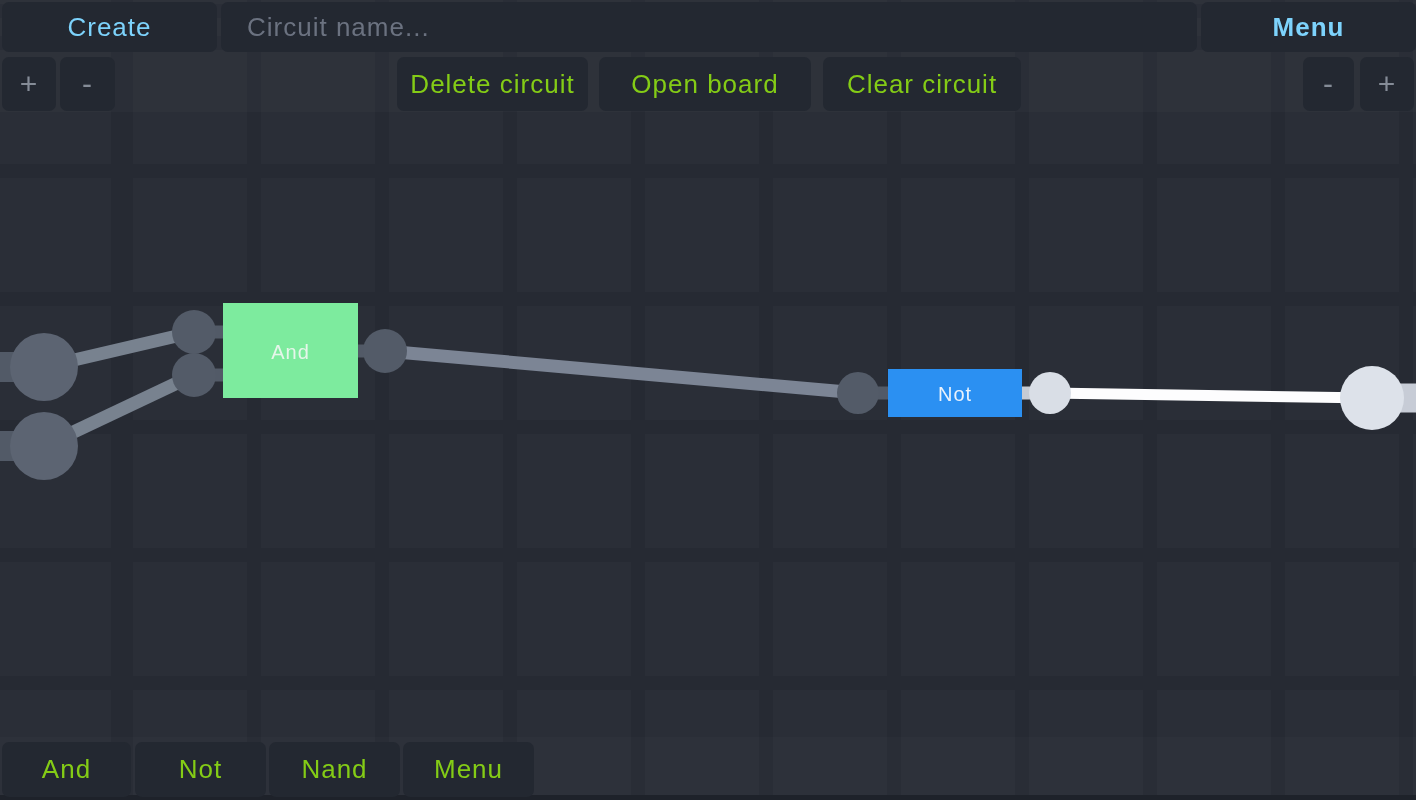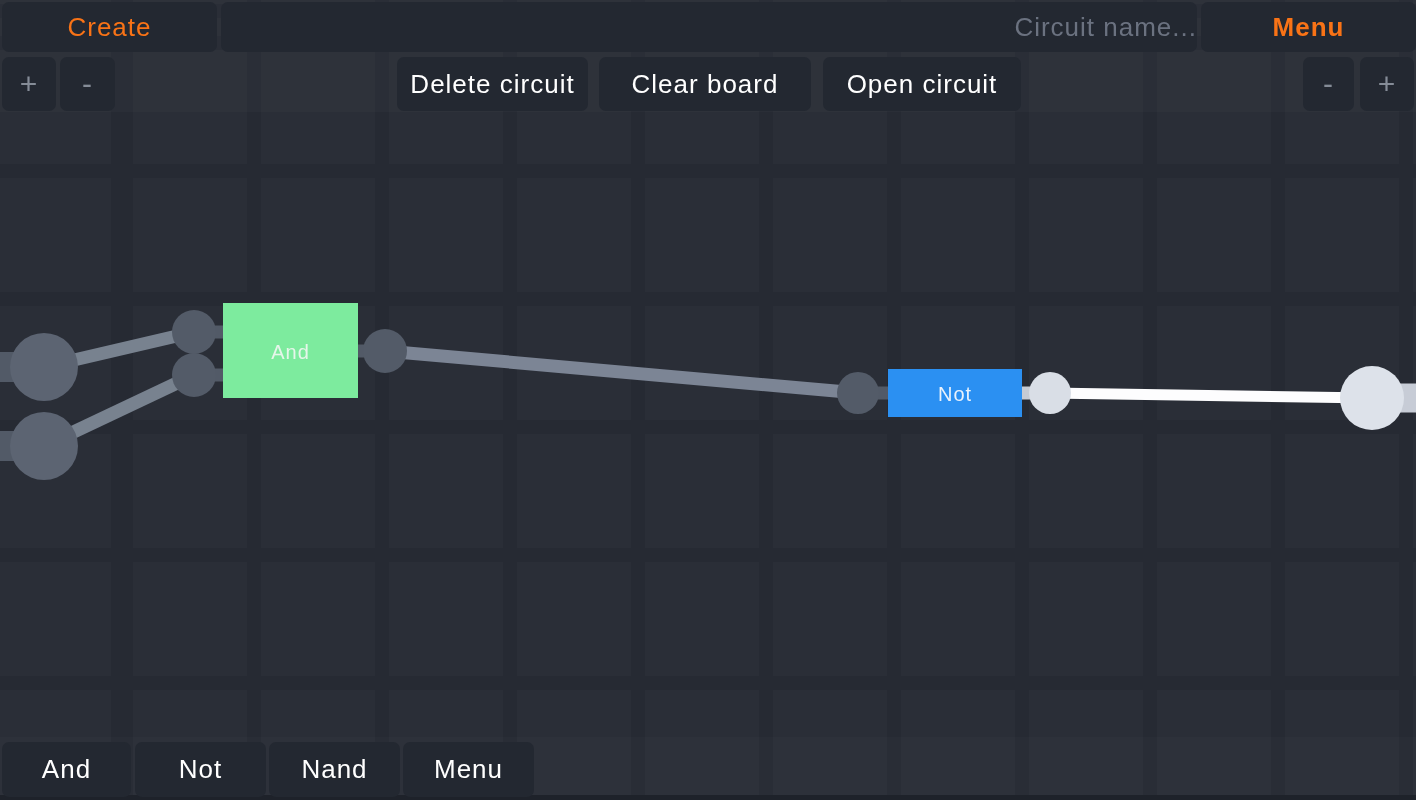--- a/index.html
+++ b/index.html
@@ -13,35 +13,35 @@
     font-family:"Liberation Sans",sans-serif;
   }
   .strip{position:absolute;left:0;right:0;pointer-events:none;}
   .strip-top{top:0;height:112px;background:rgba(255,255,255,0.018);}
   .strip-bottom{bottom:5px;height:58px;background:rgba(255,255,255,0.015);}
   .strip-edge{bottom:0;height:5px;background:#1e222a;}
   svg.canvas{position:absolute;left:0;top:0;z-index:1;}
   .btn{
     position:absolute;z-index:3;background:#232831;border-radius:7px;
     display:flex;align-items:center;justify-content:center;
-    color:#ffffff;font-size:26px;font-weight:300;letter-spacing:1px;
+    color:#84cc16;font-size:26px;font-weight:300;letter-spacing:1px;
     cursor:pointer;user-select:none;
   }
-  .btn.top-row{color:#f97316;}
+  .btn.top-row{color:#7dd3fc;}
   .btn.zoom{font-size:30px;color:#858c97;font-weight:300;}
   .text-input{
     position:absolute;z-index:3;background:#232831;border:none;border-radius:7px;
     color:#c6ccd4;font-size:26px;font-weight:300;letter-spacing:1px;
     padding:0 0 0 26px;outline:none;box-sizing:border-box;
     font-family:"Liberation Sans",sans-serif;
   }
   .text-input::placeholder{color:#6b7280;opacity:1;}
   
   #btn-create{left:2px;top:2px;width:215px;height:50px;}
-  #input-circuit-name{left:221px;top:2px;width:976px;height:50px;text-align:right;}
+  #input-circuit-name{left:221px;top:2px;width:976px;height:50px;}
   #btn-menu{left:1201px;top:2px;width:215px;height:50px;font-weight:bold;}
   
   #btn-zin-l{left:2px;top:57px;width:54px;height:54px;}
   #btn-zout-l{left:60px;top:57px;width:55px;height:54px;}
   #btn-delete{left:397px;top:57px;width:191px;height:54px;}
   #btn-clear{left:599px;top:57px;width:212px;height:54px;}
   #btn-open{left:823px;top:57px;width:198px;height:54px;}
   #btn-zout-r{left:1303px;top:57px;width:51px;height:54px;}
   #btn-zin-r{left:1360px;top:57px;width:54px;height:54px;}
   
@@ -85,21 +85,21 @@
     <text x="955" y="394" fill="#eaf2fc" text-anchor="middle" dominant-baseline="central" class="gate-label">Not</text>
   </svg>
 
 <div class="btn top-row" id="btn-create">Create</div>
 <input class="text-input" id="input-circuit-name" type="text" placeholder="Circuit name..." style="">
 <div class="btn top-row" id="btn-menu">Menu</div>
 
 <div class="btn zoom" id="btn-zin-l">+</div>
 <div class="btn zoom" id="btn-zout-l">-</div>
 <div class="btn" id="btn-delete">Delete circuit</div>
-<div class="btn" id="btn-clear">Clear board</div>
-<div class="btn" id="btn-open">Open circuit</div>
+<div class="btn" id="btn-clear">Open board</div>
+<div class="btn" id="btn-open">Clear circuit</div>
 <div class="btn zoom" id="btn-zout-r">-</div>
 <div class="btn zoom" id="btn-zin-r">+</div>
 
 <div class="btn" id="btn-pal-and">And</div>
 <div class="btn" id="btn-pal-not">Not</div>
 <div class="btn" id="btn-pal-nand">Nand</div>
 <div class="btn" id="btn-pal-test">Menu</div>
 
 </body></html>

